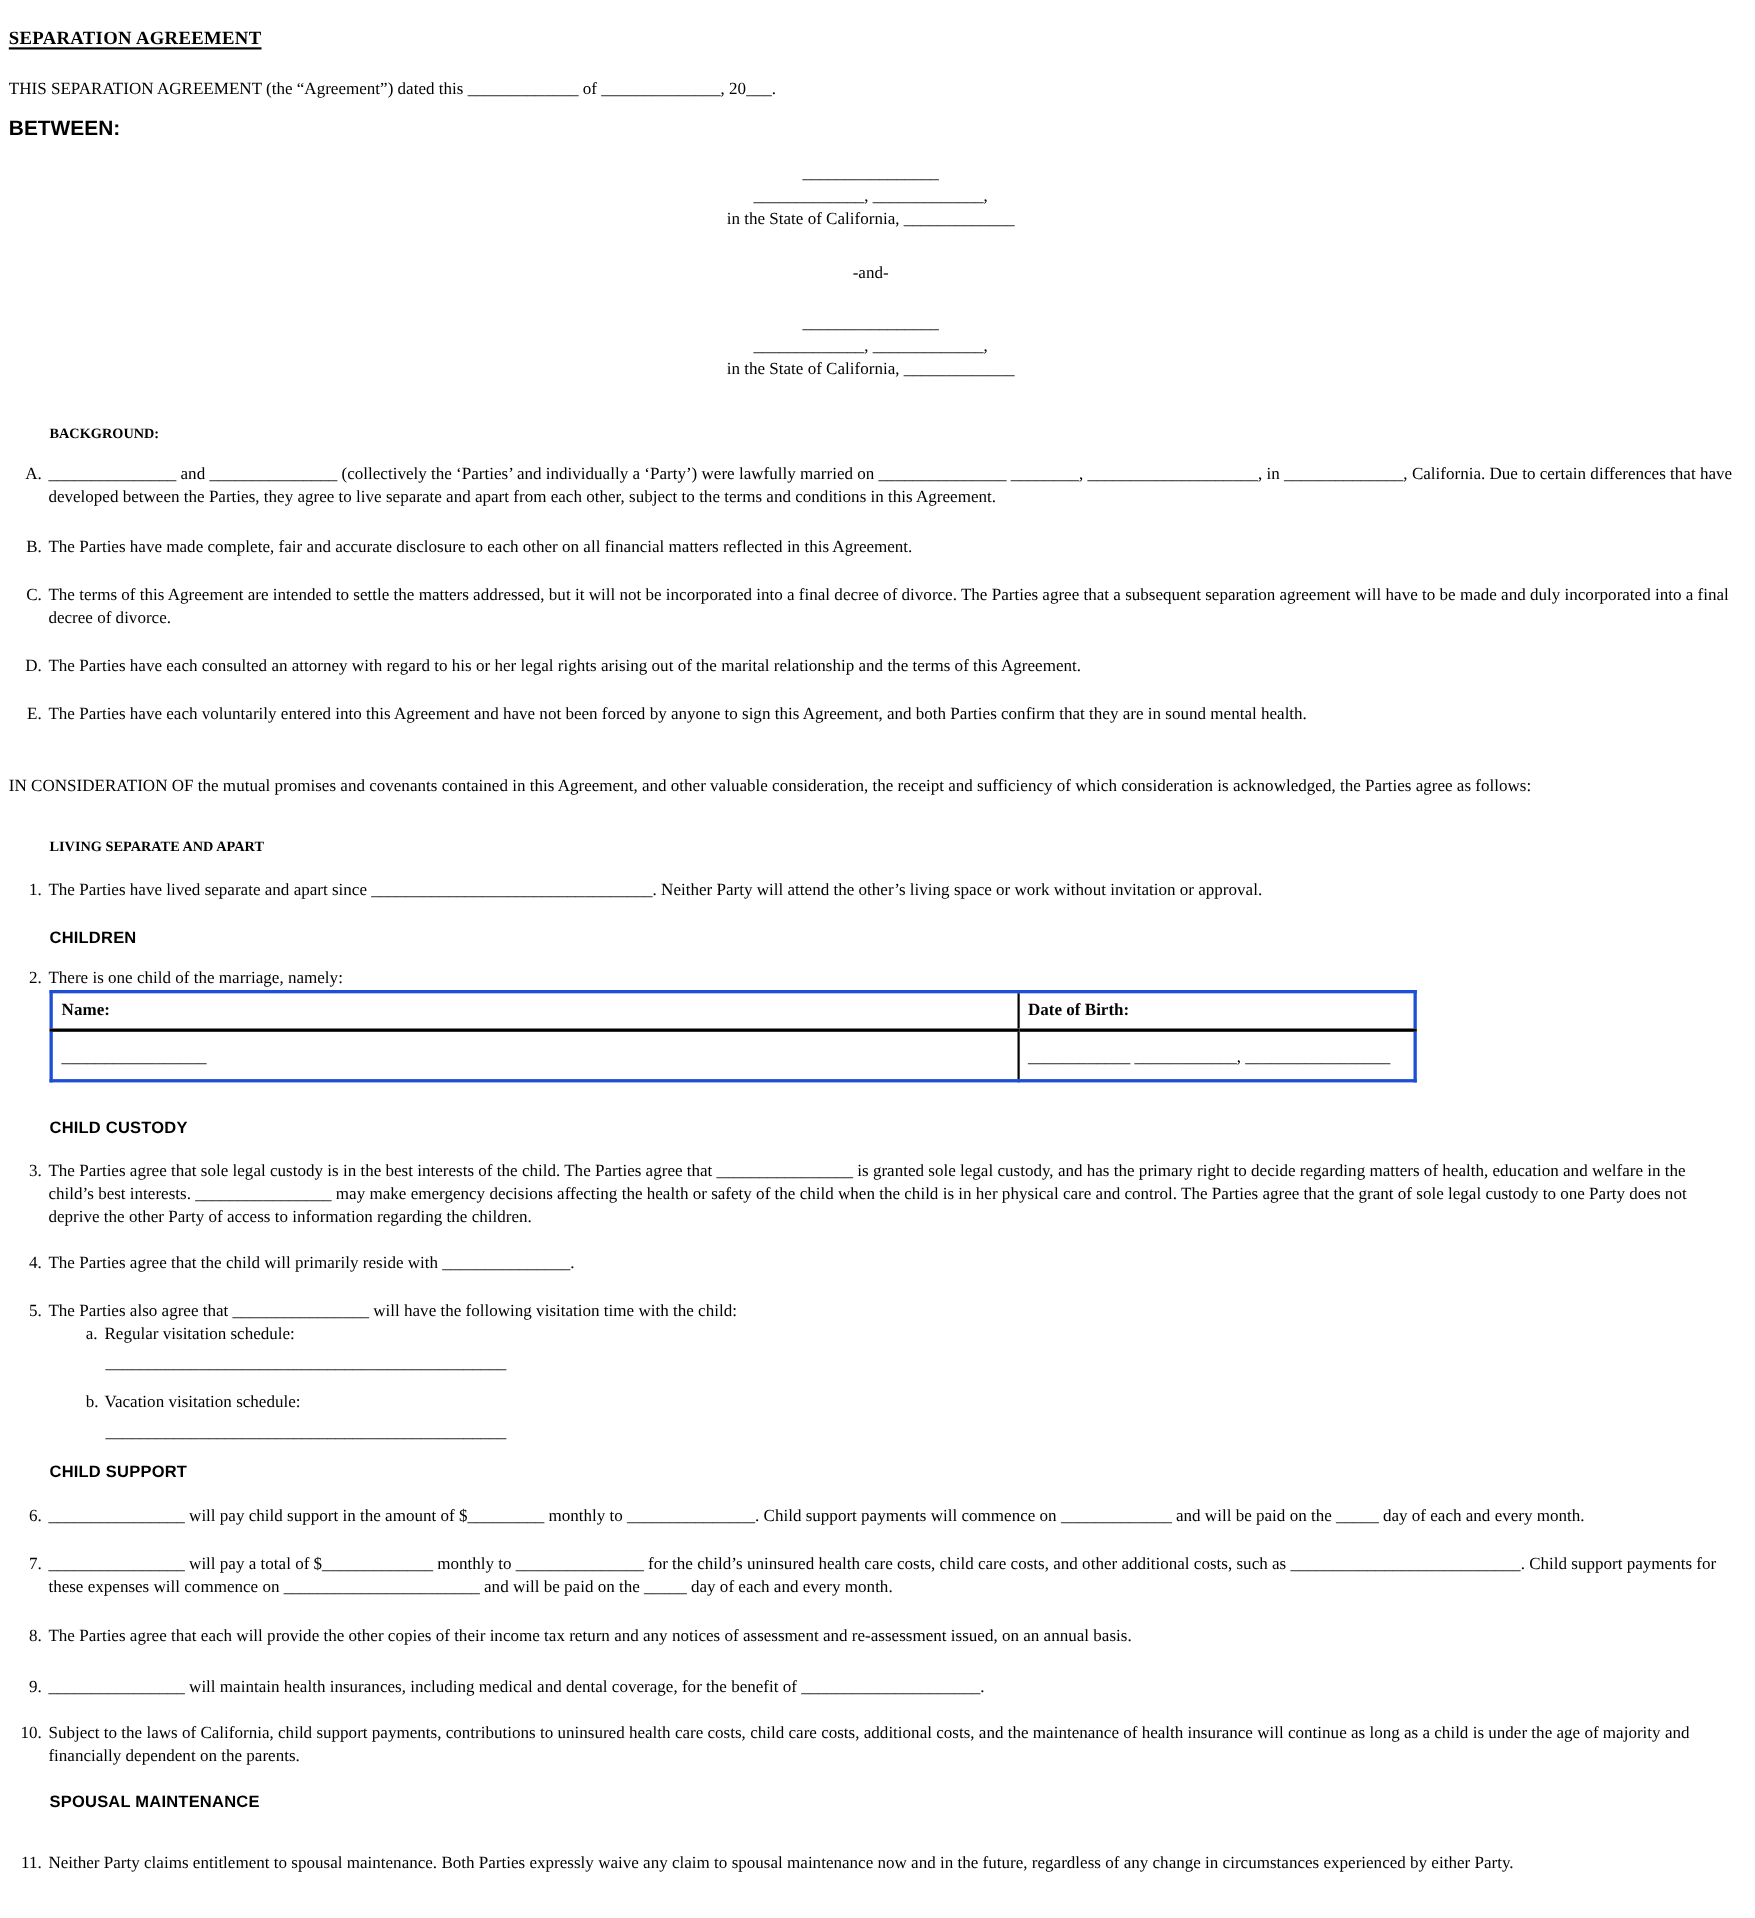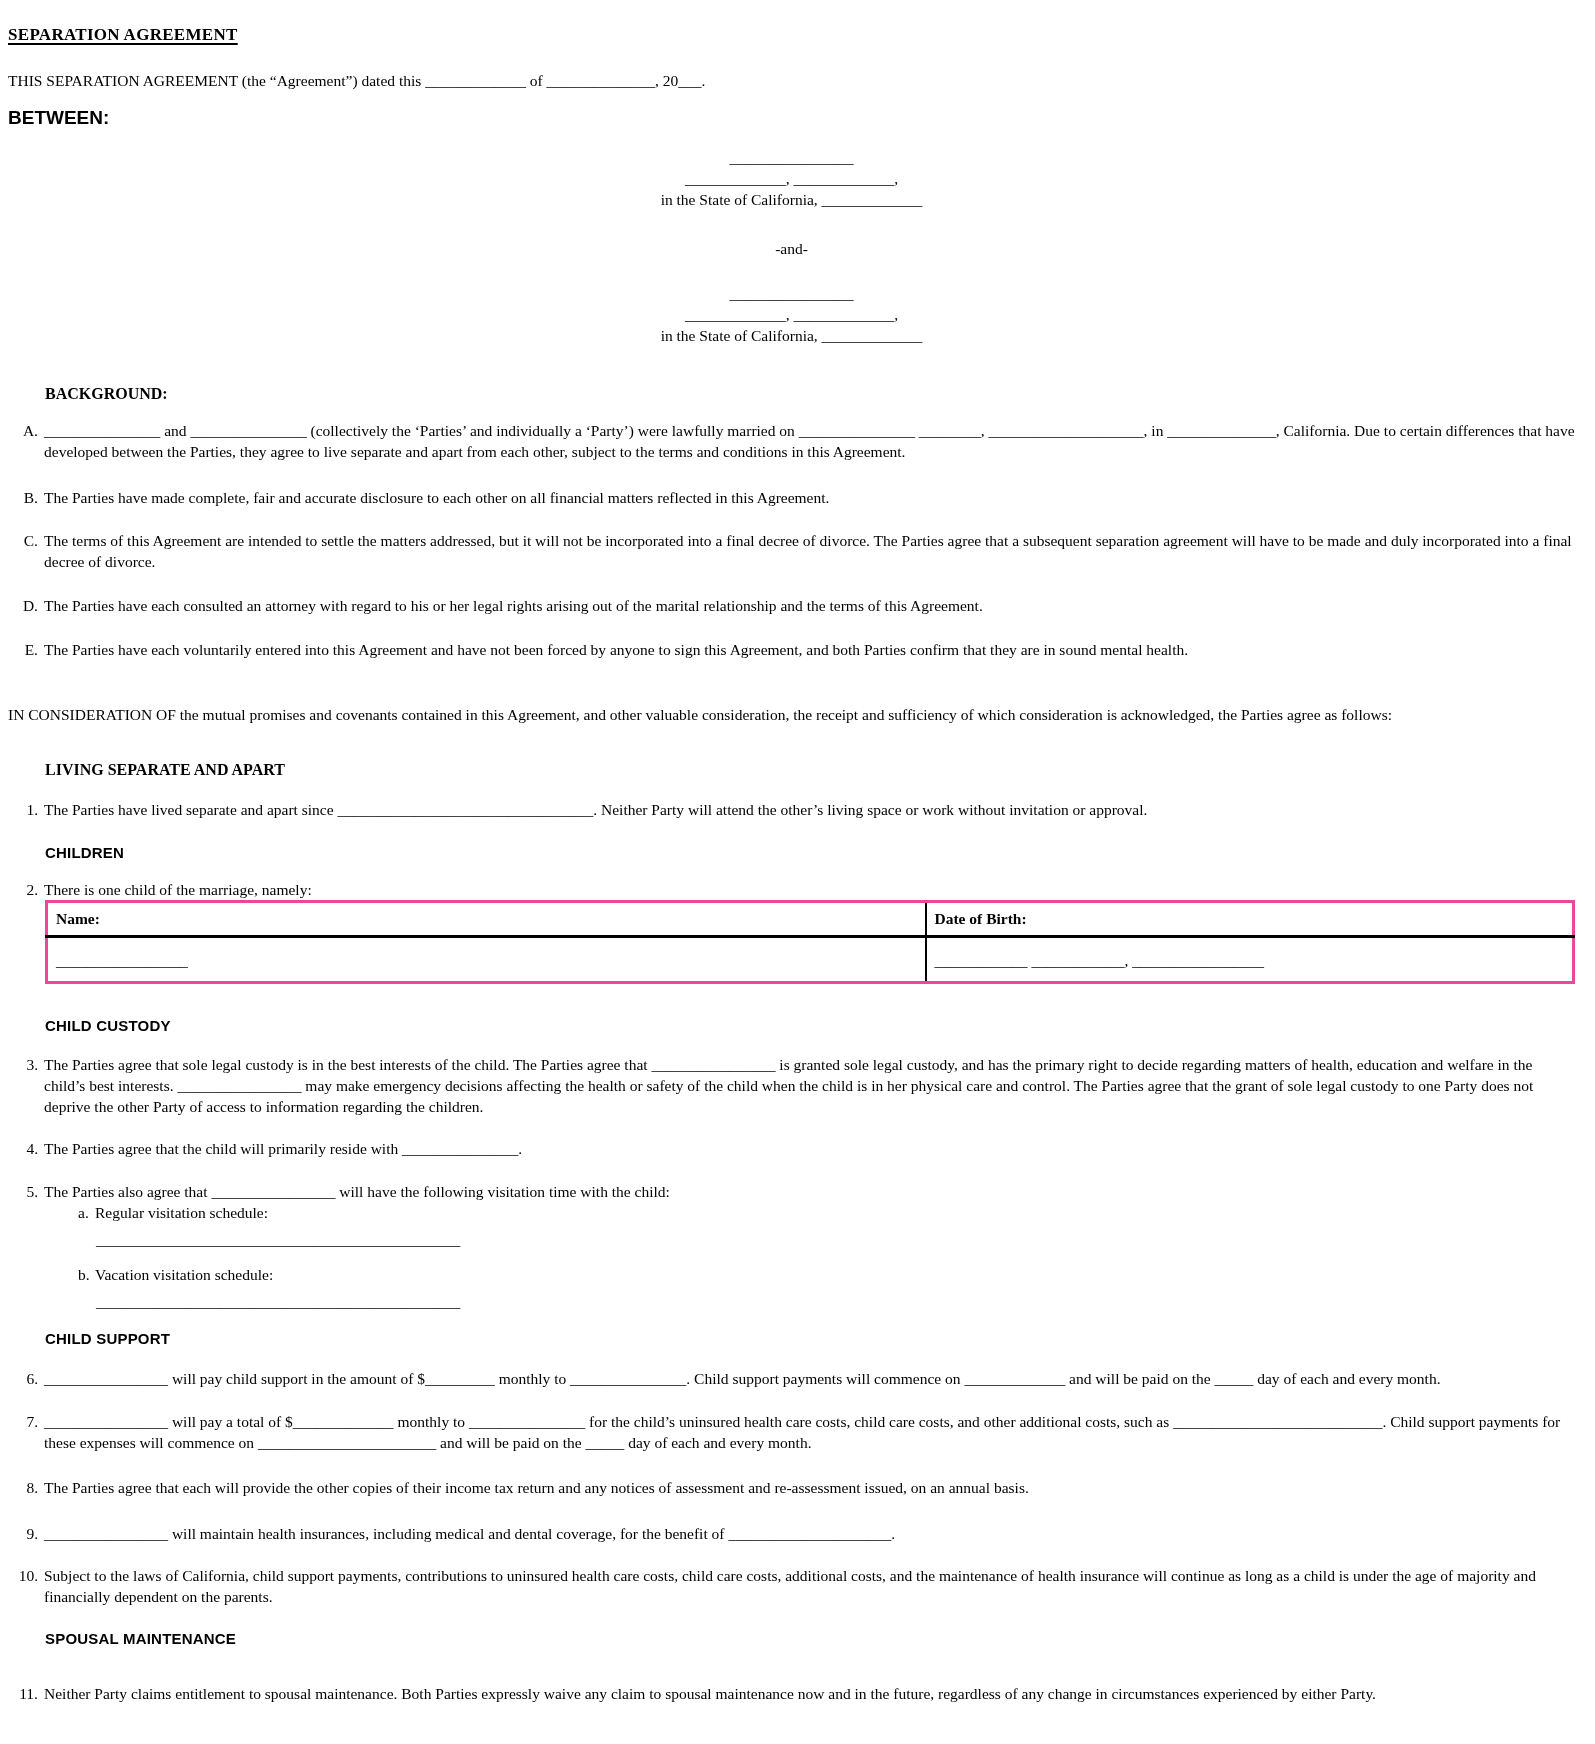--- a/index.html
+++ b/index.html
@@ -22,33 +22,33 @@
     font-family:"Liberation Sans", sans-serif;
     font-weight:bold; font-size:19px; line-height:21px;
   }
   .sans-h2 {
     font-family:"Liberation Sans", sans-serif;
     font-weight:bold; font-size:15px; line-height:21px;
     margin-left:37px; letter-spacing:.2px;
   }
   .serif-h {
     font-family:"Liberation Serif", serif;
-    font-weight:bold; font-size:16px; line-height:21px;
+    font-weight:bold; font-size:13px; line-height:21px;
     margin-left:37px;
   }
   .center { text-align:center; }
   .party-block p { line-height:21px; }
   .item { display:grid; grid-template-columns:30px 1fr; column-gap:6px; }
   .item > .num { text-align:right; white-space:nowrap; }
   .sub { display:grid; grid-template-columns:17px 1fr; margin-left:34px; }
   .sub-blank { margin-left:52px; }
   table.ctable {
     border-collapse:collapse; table-layout:fixed;
-    width:1530px; margin-left:37px;
-    border:3px solid #ec4899;
+    width:1243px; margin-left:37px;
+    border:3px solid #1d4ed8;
   }
   table.ctable th, table.ctable td {
     border:2px solid #000;
     text-align:left; vertical-align:top;
     font-size:15.5px; line-height:21px;
   }
   table.ctable th { font-weight:bold; padding:5px 8px 6px; border-bottom:3px solid #000; }
   table.ctable td { padding:12px 8px 10px; }
 </style>
 </head>

